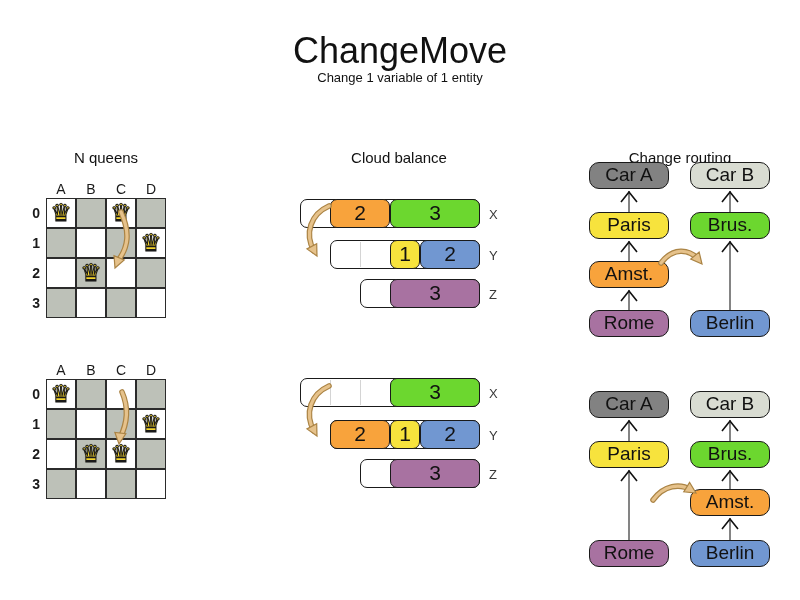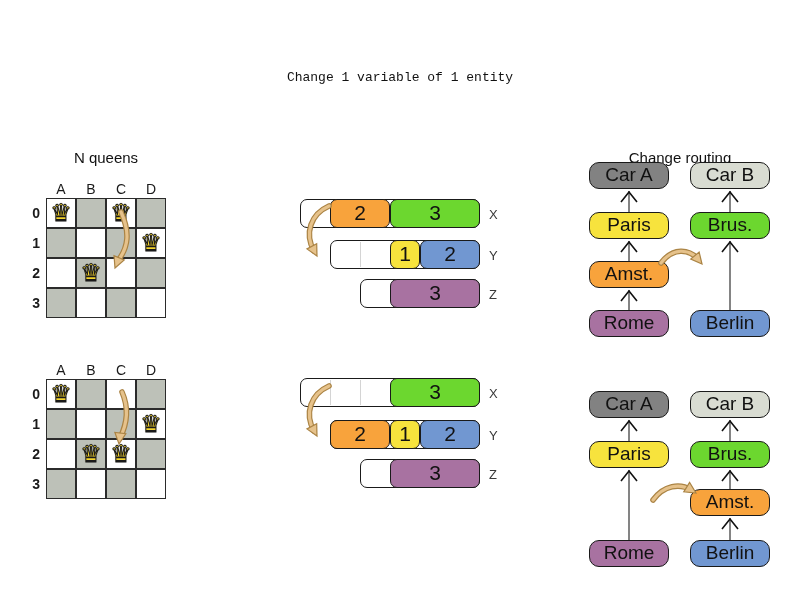--- a/index.html
+++ b/index.html
@@ -1,20 +1,20 @@
 <!DOCTYPE html>
 <html><head>
 <meta charset="utf-8">
 <style>
   html,body{margin:0;padding:0;background:#fff;}
   .canvas{position:relative;width:800px;height:600px;background:#fff;overflow:hidden;
           font-family:"Liberation Sans",sans-serif;color:#111;}
   .abs{position:absolute;}
   .title{left:0;top:30px;width:800px;text-align:center;font-size:36px;font-weight:400;}
-  .subtitle{left:0;top:70px;width:800px;text-align:center;font-size:13px;font-family:Liberation Mono, monospace;}
+  .subtitle{left:0;top:70px;width:800px;text-align:center;font-size:13px;}
   .colhead{font-size:15px;text-align:center;margin-top:44px;}
   .layer{position:absolute;left:0;top:0;width:800px;height:600px;}
   .cell{position:absolute;width:30px;height:30px;box-sizing:border-box;border:1px solid #2b2b2b;}
   .queen{position:absolute;width:30px;height:30px;text-align:center;line-height:30px;
          font-size:24px;color:#f5d42c;-webkit-text-stroke:1px #1a1a1a;
          text-shadow:0 0 1px #1a1a1a;}
   .bhead{position:absolute;width:30px;text-align:center;font-size:14px;color:#1a1a1a;}
   .rhead{position:absolute;width:22px;text-align:right;font-size:14px;font-weight:700;color:#1a1a1a;}
   .cbar{position:absolute;box-sizing:border-box;background:#fff;border:1.5px solid #1a1a1a;border-radius:7px;}
   .cdiv{position:absolute;width:1px;background:#d4d4d4;}
@@ -22,23 +22,25 @@
           text-align:center;font-size:21px;line-height:26px;color:#111;}
   .clabel{position:absolute;font-size:13px;color:#3a3a3a;}
   .vnode{position:absolute;width:80px;height:27px;box-sizing:border-box;border:1.5px solid #1a1a1a;
          border-radius:10px;text-align:center;font-size:19px;line-height:24px;color:#111;}
   svg.overlay{position:absolute;left:0;top:0;pointer-events:none;}
 </style>
 </head>
 <body>
 
 <div class="canvas">
+  <div class="abs title">ChangeMove</div>
   <div class="abs subtitle">Change 1 variable of 1 entity</div>
 
   <div class="abs colhead" style="left:26px;top:105px;width:160px;">N queens</div>
+  <div class="abs colhead" style="left:319px;top:105px;width:160px;">Cloud balance</div>
   <div class="abs colhead" style="left:600px;top:105px;width:160px;line-height:18px;">
     <div>Change routing</div>
   </div>
 
   <div class="layer">
       <div class="bhead" style="left: 46px; top: 181px;">A</div>
       <div class="bhead" style="left: 76px; top: 181px;">B</div>
       <div class="bhead" style="left: 106px; top: 181px;">C</div>
       <div class="bhead" style="left: 136px; top: 181px;">D</div>
       <div class="rhead" style="left: 18px; top: 205px;">0</div>

